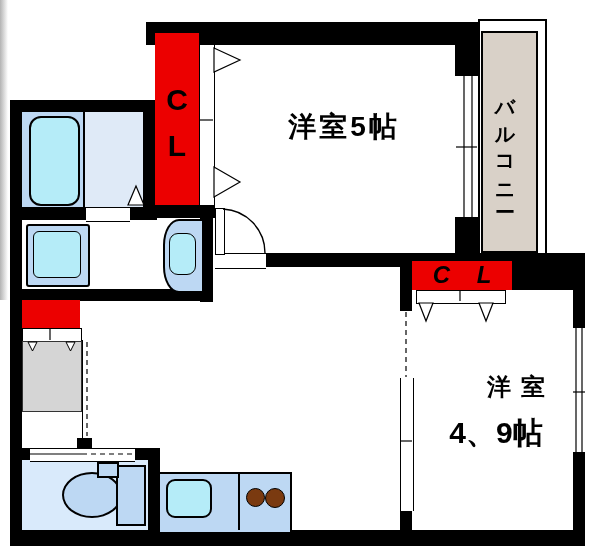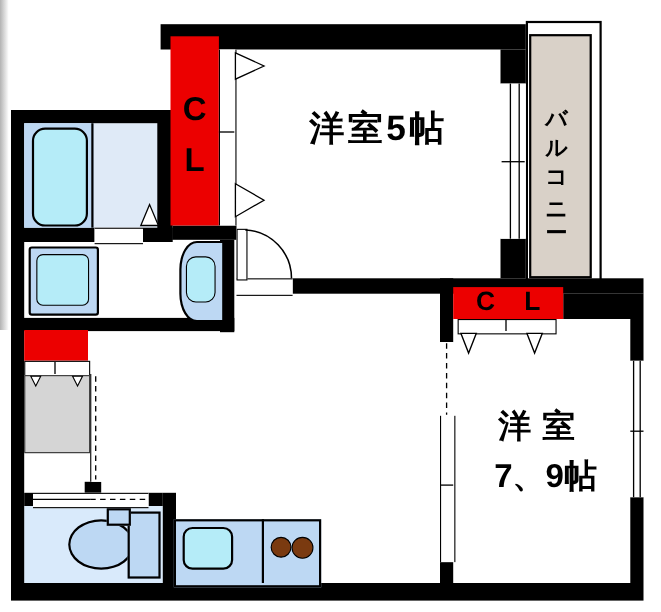--- a/index.html
+++ b/index.html
@@ -68,27 +68,27 @@
   .win1{left:455px;top:76px;width:23px;height:141px;background:#fff;}
   .win2{left:573px;top:328px;width:12px;height:124px;background:#fff;}
   .door-leaf{left:215px;top:208px;width:8px;height:45px;background:#fff;border:1.5px solid #000;}
   .door-sill{left:215px;top:253px;width:51px;height:14px;background:#fff;border-top:1px solid #000;border-bottom:1px solid #000;}
   .cl2-red{left:412px;top:261px;width:100px;height:29px;}
   .cl2-band{left:416px;top:290px;width:88px;height:12px;background:#fff;border:1px solid #000;}
   .slide49-track{left:400px;top:311px;width:12px;height:67px;background:#fff;}
   .slide49-door{left:400px;top:378px;width:12px;height:133px;background:#fff;border-left:1.5px solid #000;border-right:1.5px solid #000;}
 
   
-  .t-room5{left:244px;top:92px;width:200px;height:50px;font-size:32px;letter-spacing:3px;}
+  .t-room5{left:244px;top:102px;width:200px;height:50px;font-size:28px;letter-spacing:3px;}
   .t-balcony{left:486px;top:48px;width:40px;height:195px;writing-mode:vertical-rl;font-size:20px;letter-spacing:6px;}
   .t-clc{left:155px;top:80px;width:44px;height:40px;font-size:30px;}
   .t-cll{left:155px;top:126px;width:44px;height:40px;font-size:30px;}
-  .t-cl2{left:412px;top:260px;width:100px;height:30px;font-size:24px;letter-spacing:10px;text-indent:10px;}
+  .t-cl2{left:412px;top:260px;width:100px;height:30px;font-size:24px;letter-spacing:10px;text-indent:10px;font-style:italic;}
   .t-ldk{left:148px;top:358px;width:255px;height:48px;font-size:32px;letter-spacing:2px;}
-  .t-r49a{left:408px;top:364px;width:160px;height:46px;font-size:30px;letter-spacing:10px;text-indent:10px;}
+  .t-r49a{left:436px;top:364px;width:160px;height:46px;font-size:24px;letter-spacing:10px;text-indent:10px;}
   .t-r49b{left:416px;top:410px;width:160px;height:46px;font-size:30px;}
 </style>
 </head>
 <body>
 
 <div class="plan">
 
   <div class="abs shadow-left"></div>
 
   <div class="abs bath-floor"></div>
@@ -180,15 +180,15 @@
     <line x1="406" y1="312" x2="406" y2="377" stroke="#000" stroke-width="1.2" stroke-dasharray="5,4"></line>
     <line x1="400" y1="441" x2="412" y2="441" stroke="#000" stroke-width="1.2"></line>
   </svg>
 
   <div class="lbl t-room5">洋室5帖</div>
   <div class="lbl t-balcony">バルコニー</div>
   <div class="lbl t-clc">C</div>
   <div class="lbl t-cll">L</div>
   <div class="lbl t-cl2">C L</div>
   <div class="lbl t-r49a">洋室</div>
-  <div class="lbl t-r49b">7、9帖</div>
+  <div class="lbl t-r49b">4、9帖</div>
 
 </div>
 
 </body></html>

